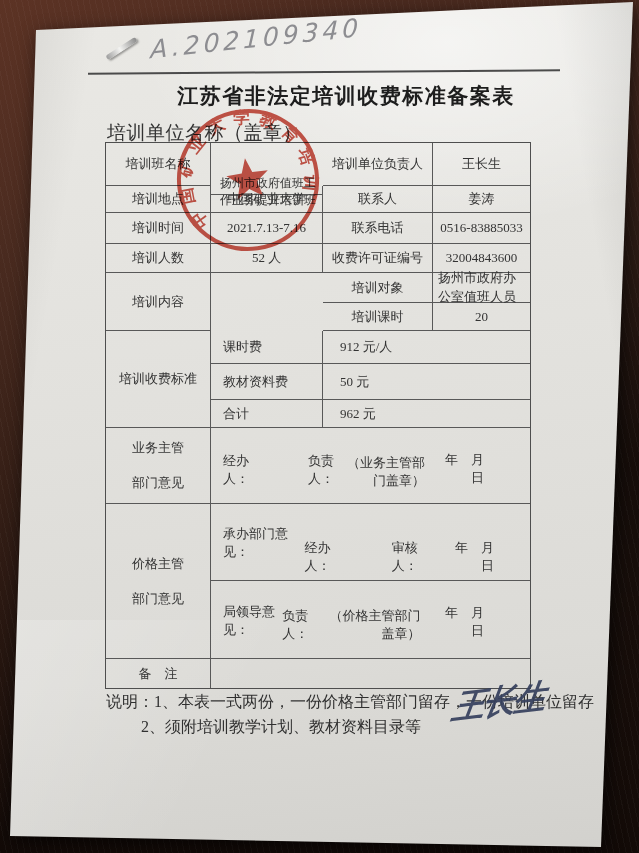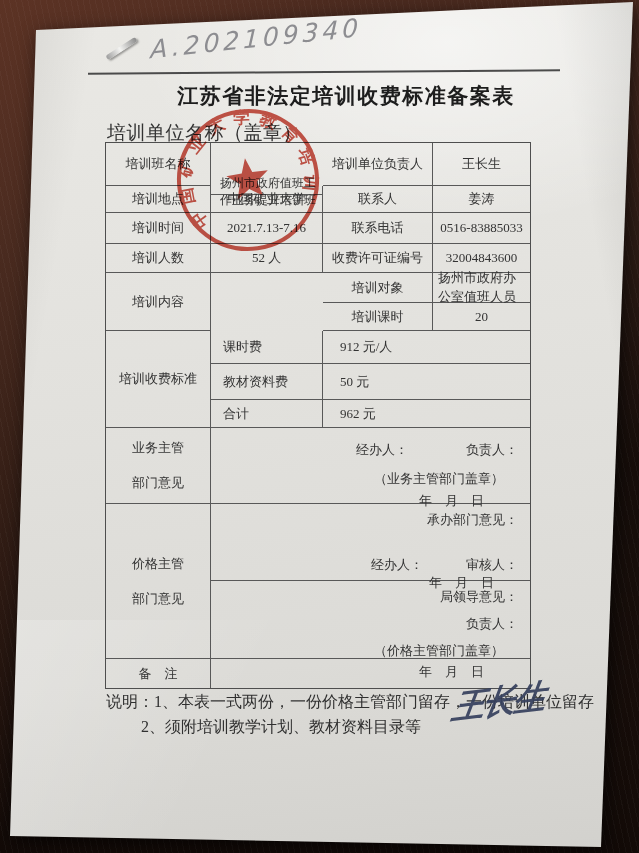--- a/index.html
+++ b/index.html
@@ -52,21 +52,21 @@
     grid-template-rows:43px 27px 31px 29px 30px 28px 33px 36px 28px 76px 77px 78px 29px;
     color:#333;font-size:13px;}
   .cell{border-right:1px solid #585858;border-bottom:1px solid #585858;box-sizing:border-box;
     display:flex;align-items:center;justify-content:center;text-align:center;padding:2px;}
   .no-r{border-right:none}.no-b{border-bottom:none}
   .val-sm{font-size:12px;line-height:1.45;text-align:left;justify-content:flex-start;padding-left:9px;margin-top:47px;}
   .left-val{justify-content:flex-start;text-align:left;padding-left:5px;line-height:1.45;}
   .fee-lbl{justify-content:flex-start;text-align:right;padding-left:12px;}
   .fee-val{justify-content:flex-start;text-align:left;padding-left:17px;}
   .two-line{flex-direction:column;justify-content:center;gap:17px;}
-  .block{flex-direction:column;align-items:flex-end;justify-content:flex-start;
+  .block{flex-direction:row;align-items:center;justify-content:flex-start;
     text-align:left;padding:7px 12px 5px 12px;}
   .hrow{display:flex;}
   .sp{display:inline-block;}
   .right{text-align:right;}
   .pr14{padding-right:14px;} .pr34{padding-right:34px;} .pr24{padding-right:24px;}
   .mt{margin-top:auto;}
 
   
   .notes{position:absolute;left:106px;top:694px;font-size:16px;color:#303030;line-height:1;}
   .notes .l2{margin-left:35px;margin-top:9px;}

